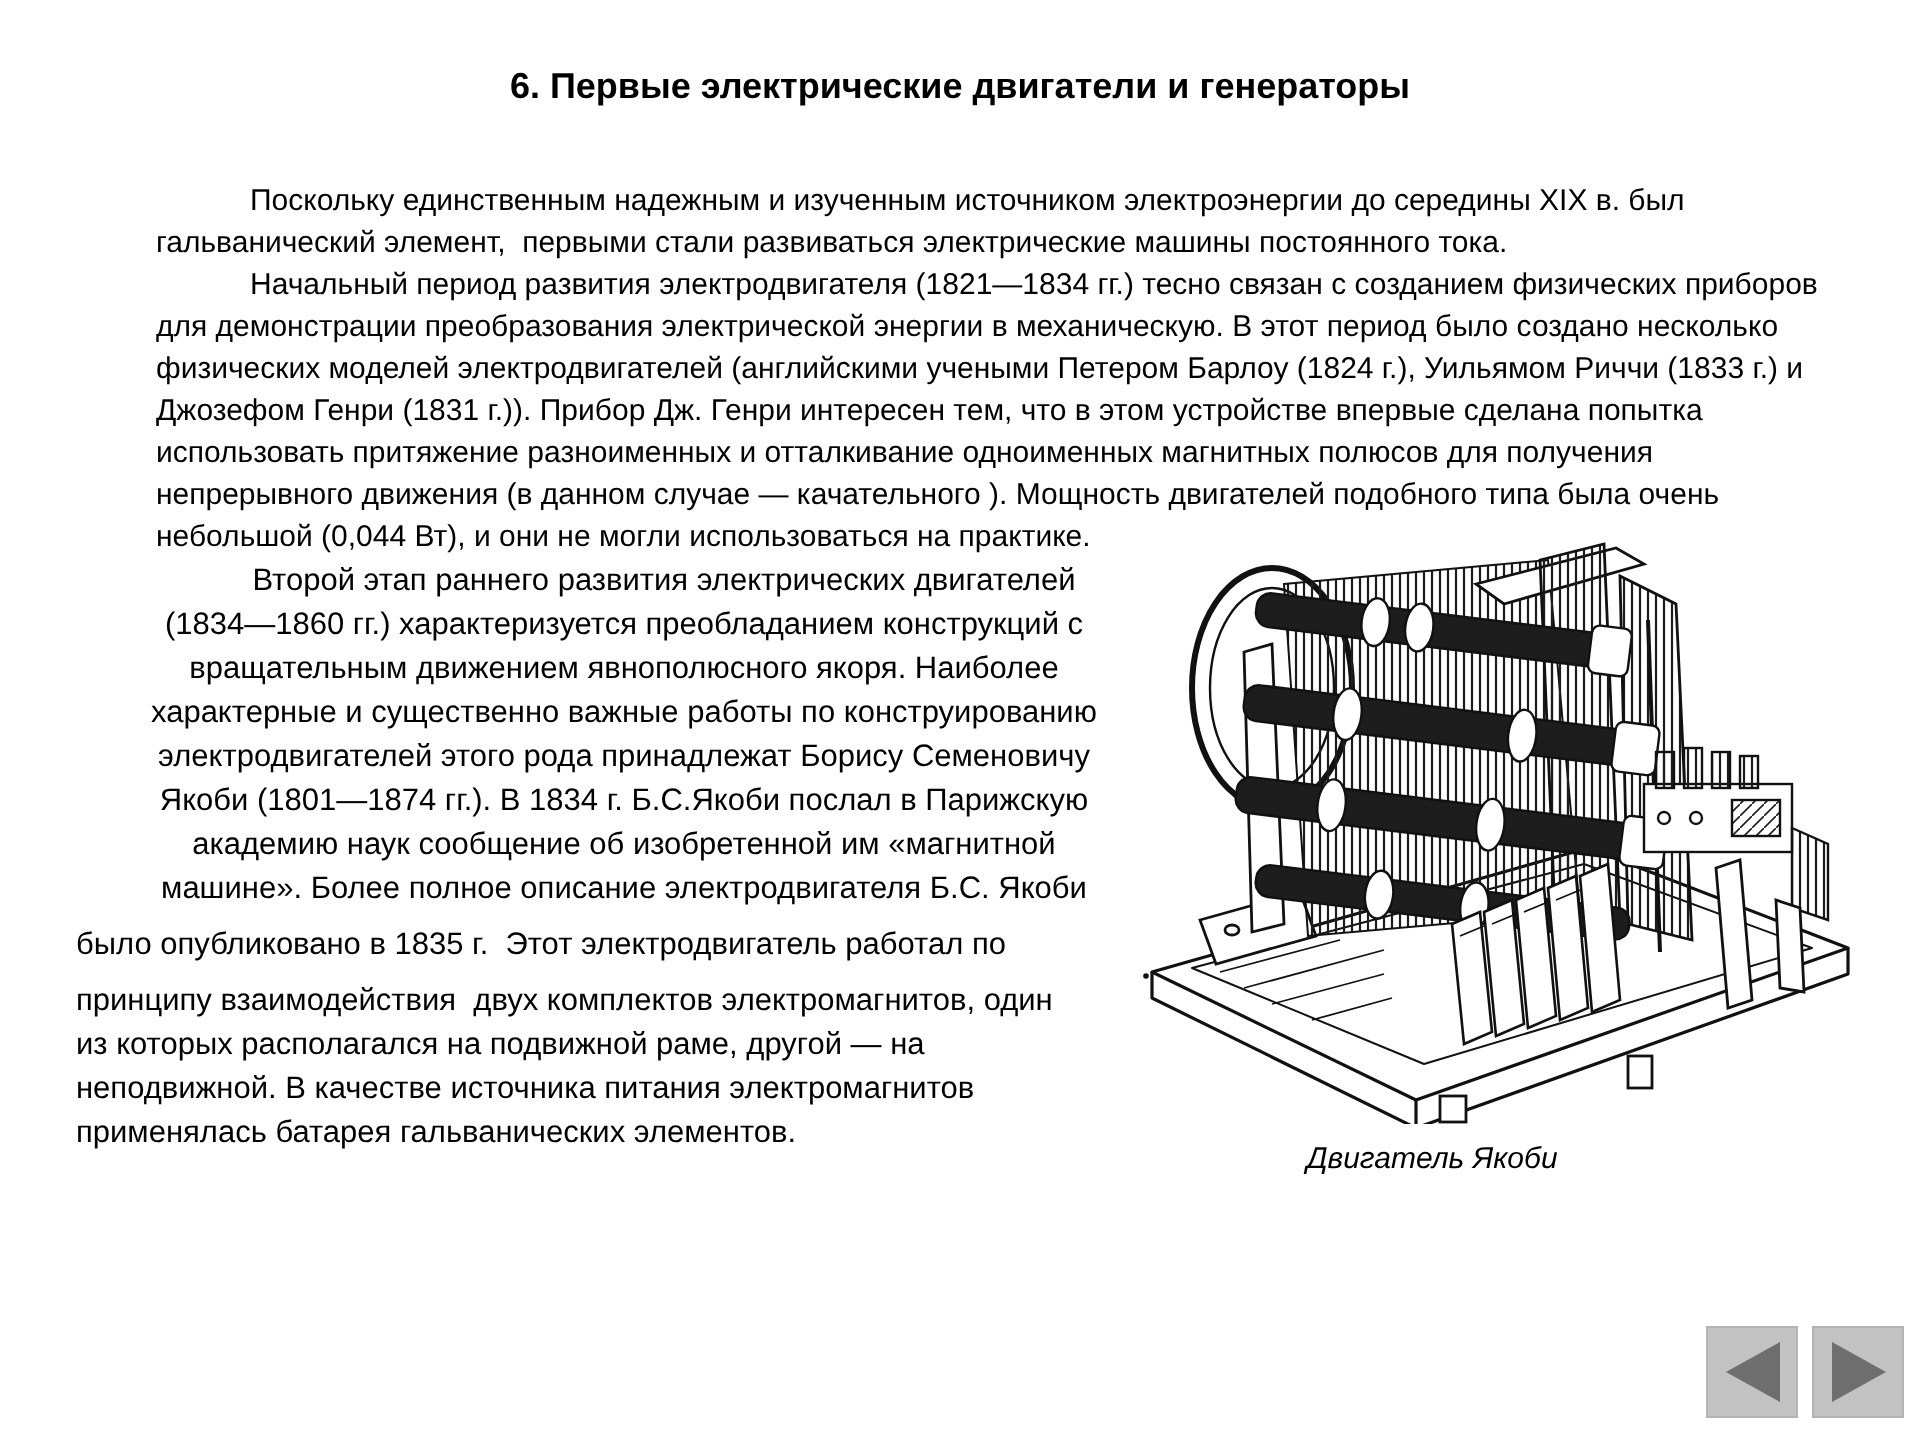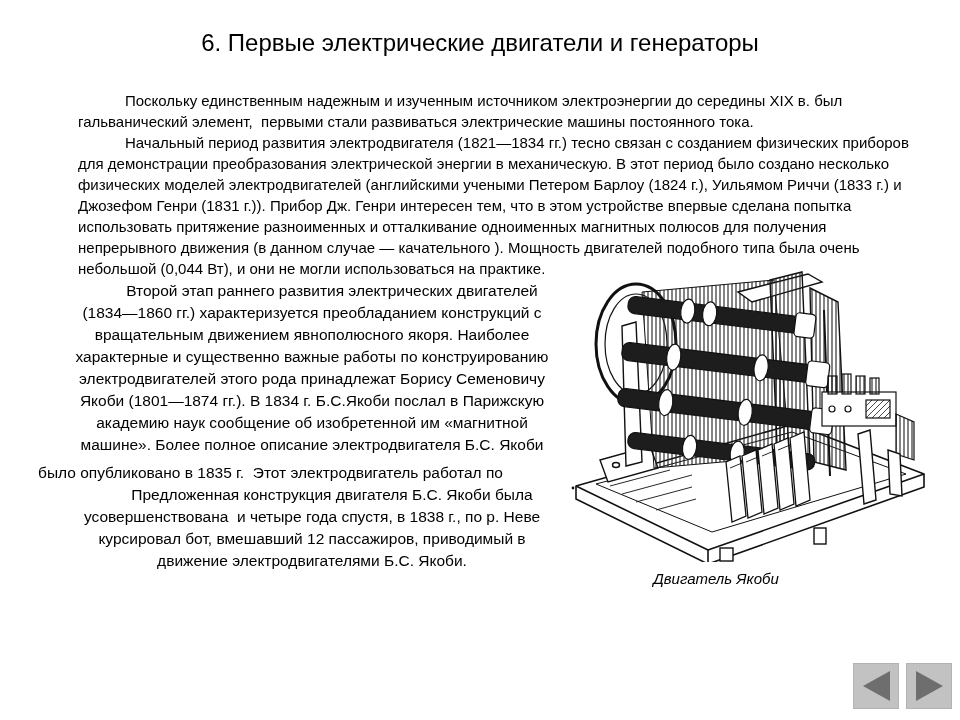--- a/index.html
+++ b/index.html
@@ -3,21 +3,21 @@
 <meta charset="utf-8">
 <style>
   html,body{margin:0;padding:0;}
   body{
     width:960px;height:720px;position:relative;overflow:hidden;
     background:#ffffff;color:#000000;
     font-family:"Liberation Sans", sans-serif;
   }
   .slide-title{
     position:absolute;top:30px;left:0;width:960px;
-    text-align:center;font-size:24px;font-weight:normal;line-height:26px;
+    text-align:center;font-size:18px;font-weight:bold;line-height:26px;
     margin:0;
   }
   .intro-block{
     position:absolute;left:38px;top:90px;width:905px;
     font-size:15px;line-height:21px;margin-left:40px;
   }
   .intro-block p{margin:0;white-space:pre;text-indent:47px;}
   .left-col{
     position:absolute;left:38px;top:280px;width:548px;
     font-size:15.5px;line-height:22px;
@@ -64,24 +64,24 @@
 <div class="left-col">
   <p class="indent">Второй этап раннего развития электрических двигателей
 (1834—1860 гг.) характеризуется преобладанием конструкций с
 вращательным движением явнополюсного якоря. Наиболее
 характерные и существенно важные работы по конструированию
 электродвигателей этого рода принадлежат Борису Семеновичу
 Якоби (1801—1874 гг.). В 1834 г. Б.С.Якоби послал в Парижскую
 академию наук сообщение об изобретенной им «магнитной
 машине». Более полное описание электродвигателя Б.С. Якоби</p>
   <p class="gap">было опубликовано в 1835 г.  Этот электродвигатель работал по</p>
-  <p class="indent">Предложенная конструкция двигателя Б.С. Якоби была
-усовершенствована  и четыре года спустя, в 1838 г., по р. Неве
-курсировал бот, вмешавший 12 пассажиров, приводимый в
-движение электродвигателями Б.С. Якоби.</p>
+  <p class="gap">принципу взаимодействия  двух комплектов электромагнитов, один
+из которых располагался на подвижной раме, другой — на
+неподвижной. В качестве источника питания электромагнитов
+применялась батарея гальванических элементов.</p>
 </div>
 
 <figure class="figure-wrap">
   <svg width="362" height="298" viewBox="0 0 362 298" xmlns="http://www.w3.org/2000/svg">
     <defs>
       <pattern id="hatchV" patternUnits="userSpaceOnUse" width="4" height="6">
         <path d="M2 0 V6" stroke="#1c1c1c" stroke-width="1.1"></path>
       </pattern>
       <pattern id="hatchD" patternUnits="userSpaceOnUse" width="6" height="6">
         <path d="M0 6 L6 0" stroke="#1c1c1c" stroke-width="0.8"></path>

